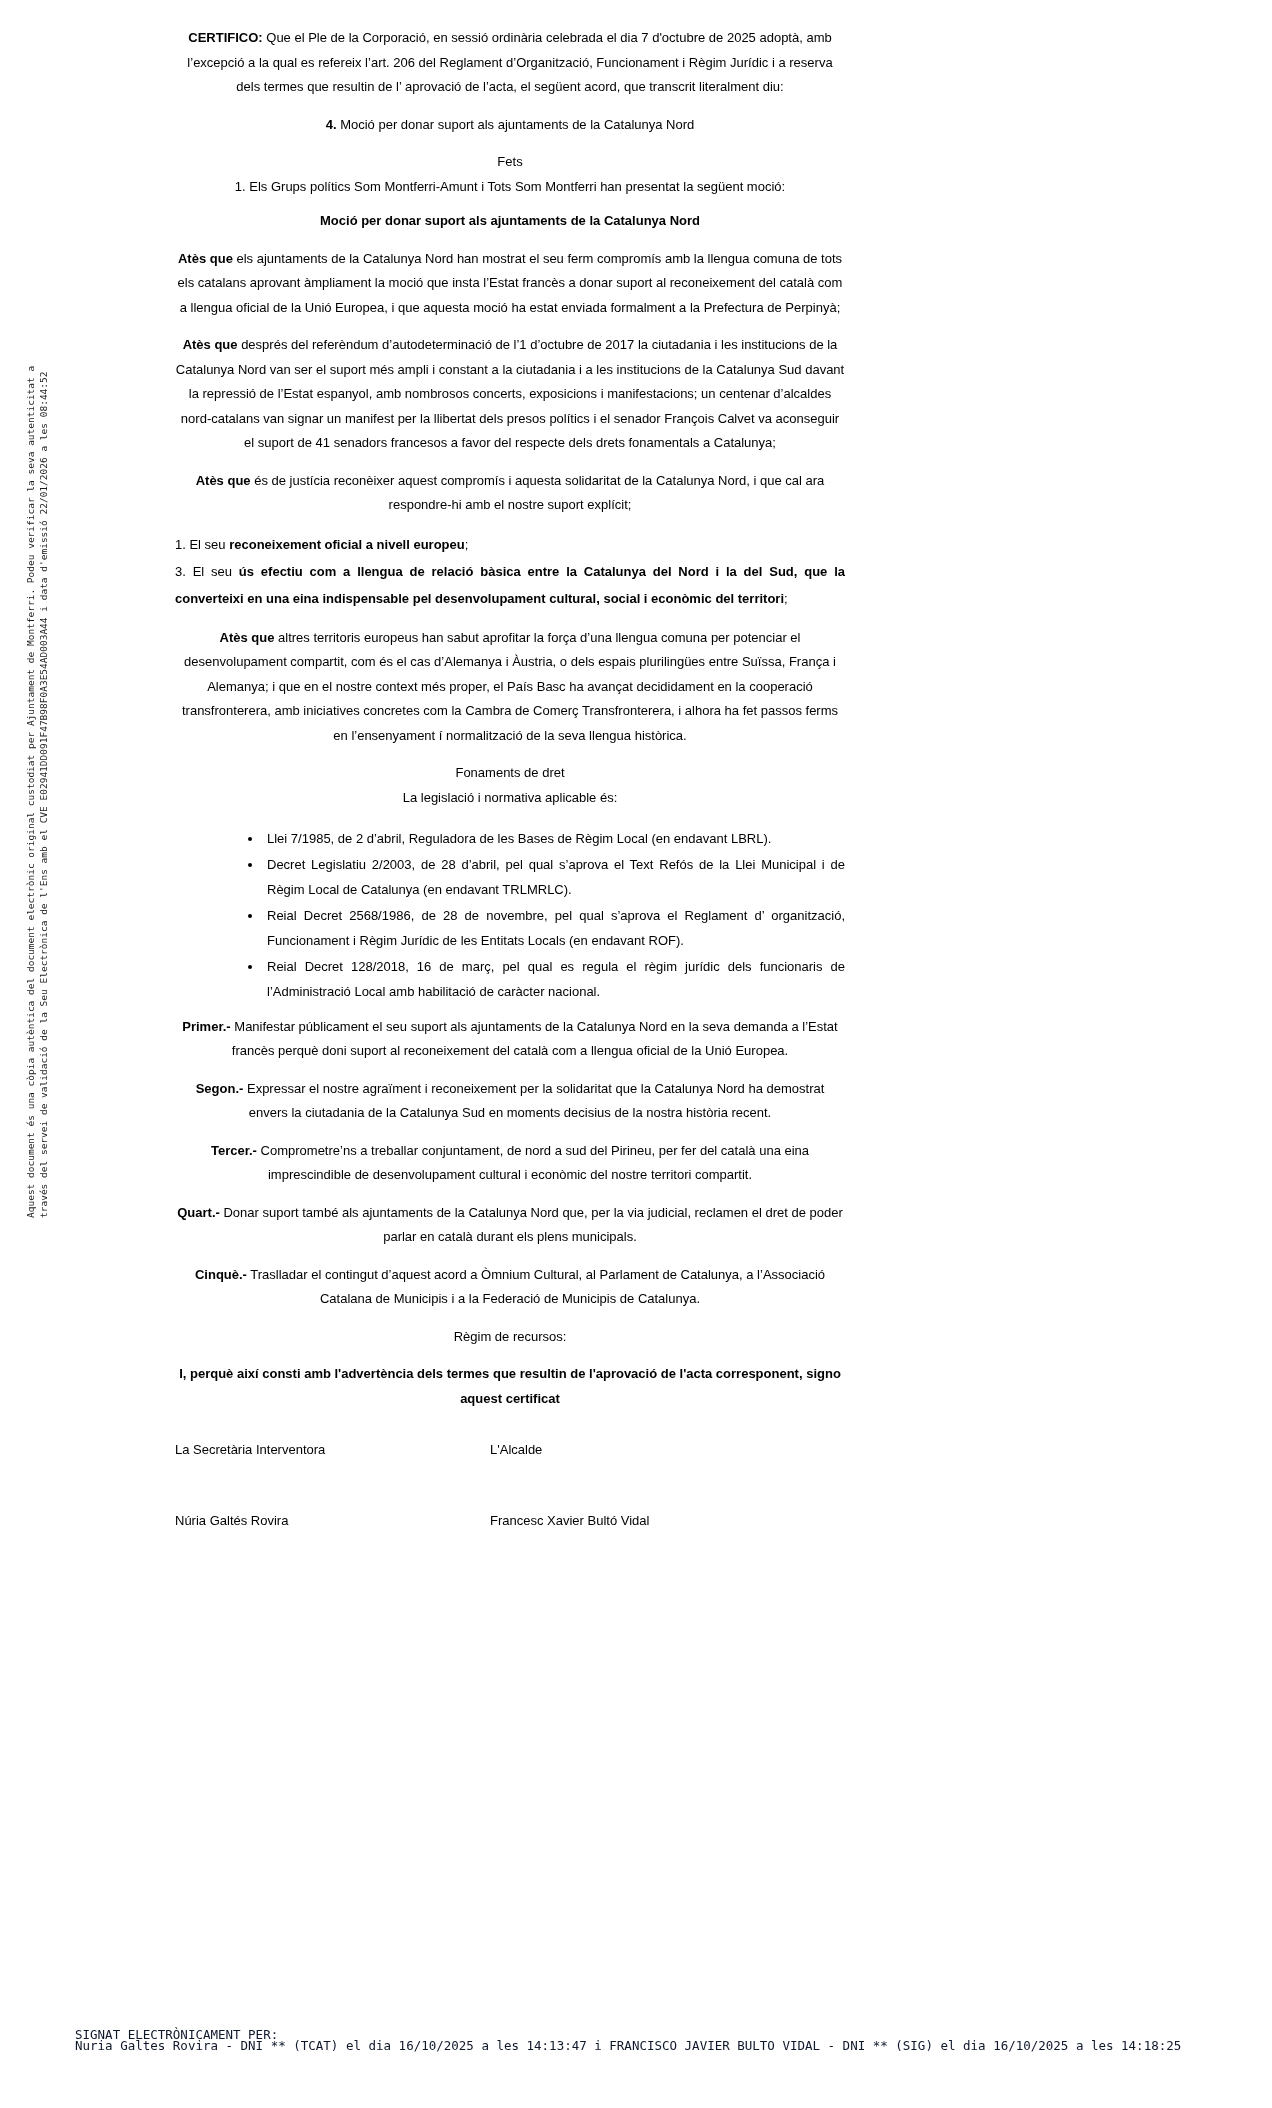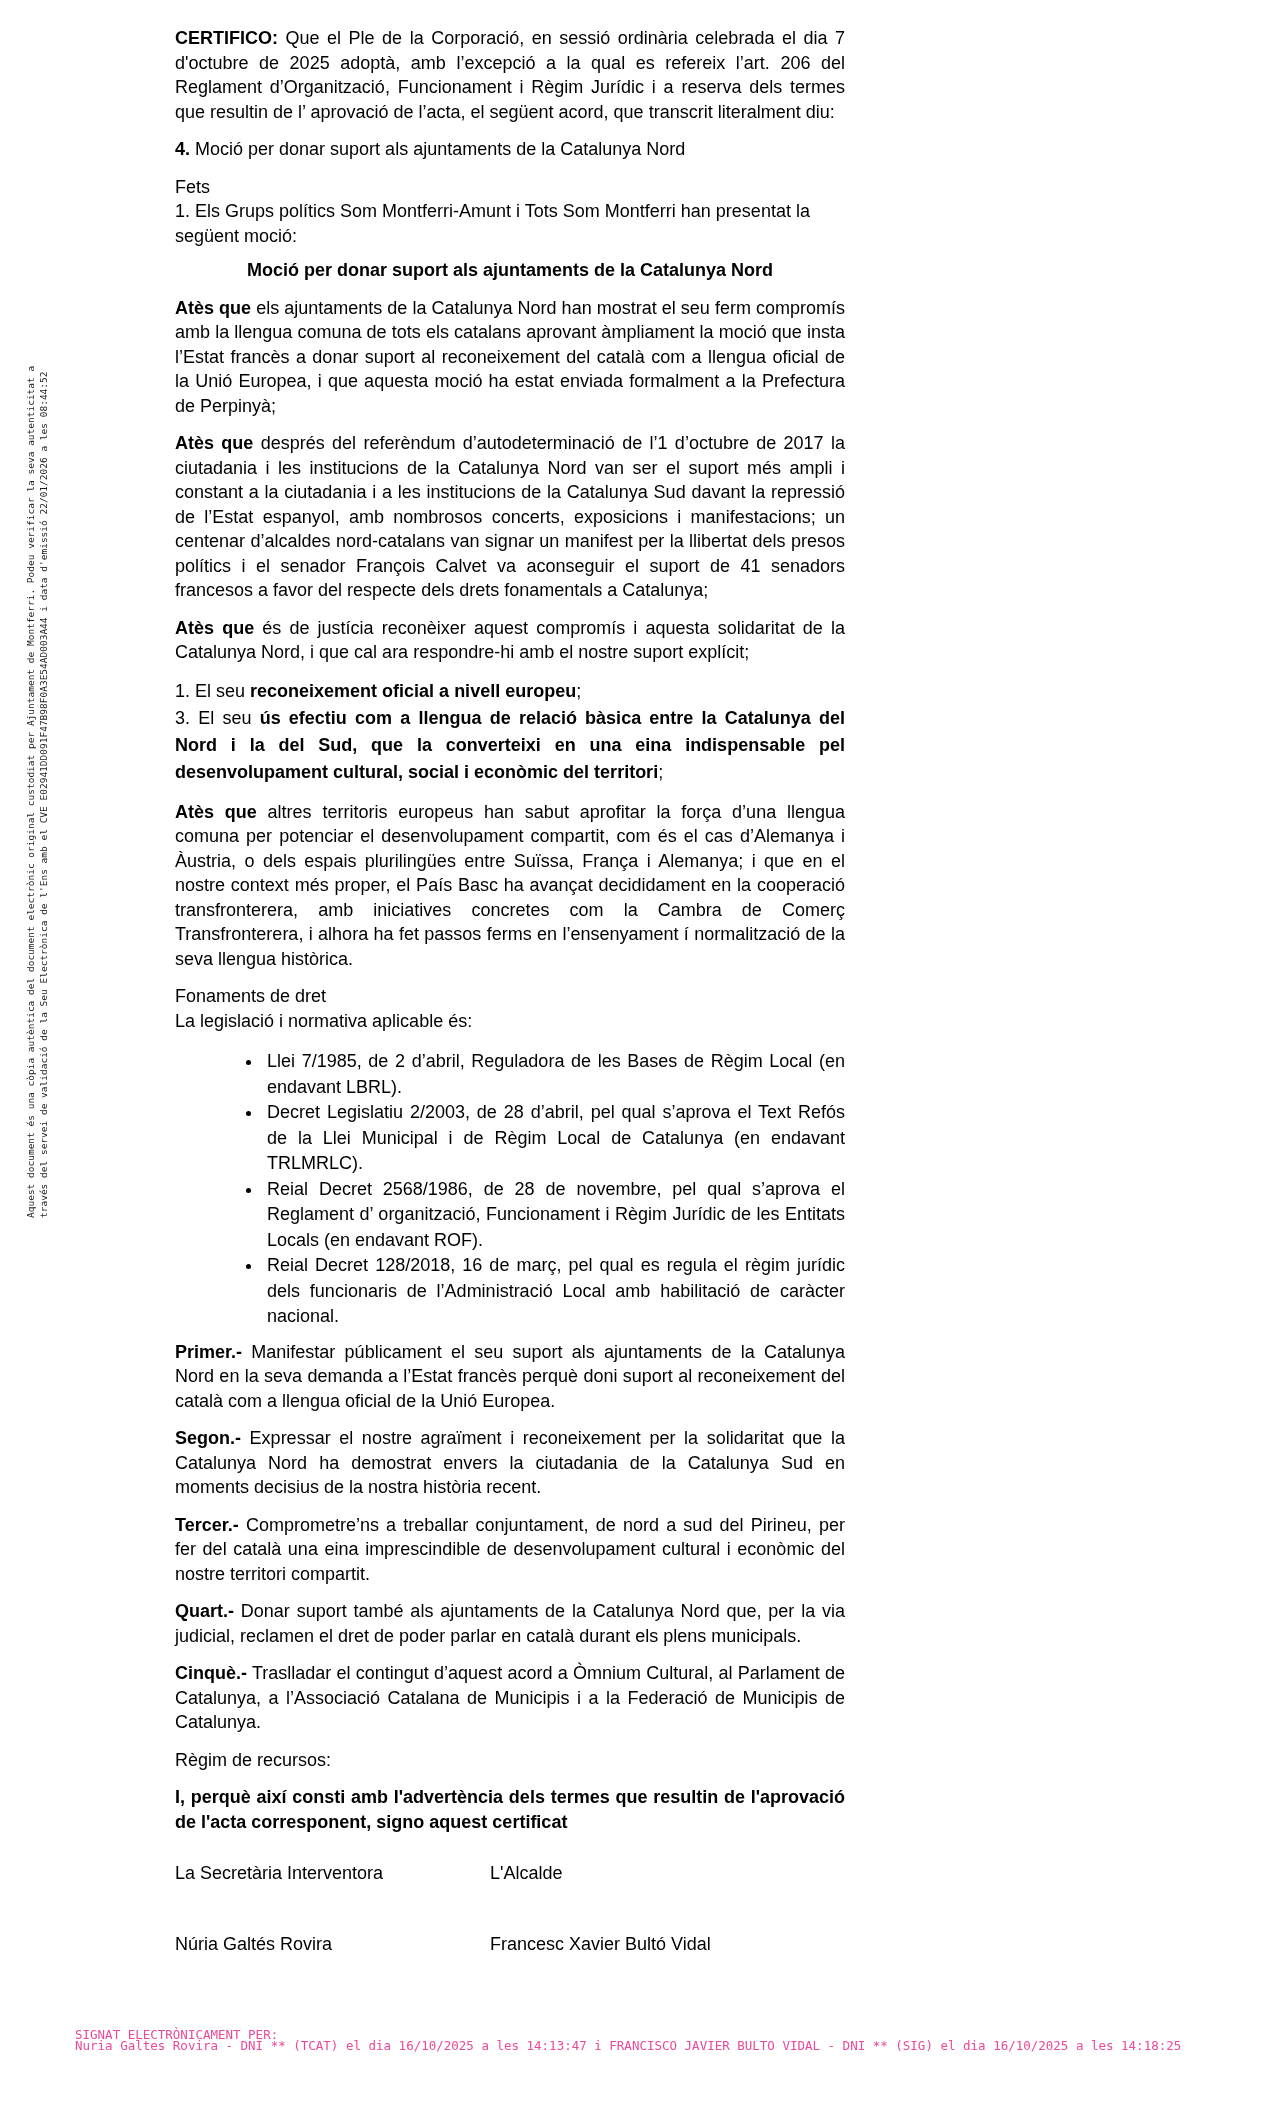--- a/index.html
+++ b/index.html
@@ -2,23 +2,23 @@
 <html lang="ca"><head>
 <meta charset="utf-8">
 <style>
   html,body{margin:0;padding:0;}
   body{
     width:1272px;height:2108px;position:relative;background:#ffffff;color:#000;
     font-family:"Liberation Sans","DejaVu Sans",sans-serif;overflow:hidden;
   }
   .doc{
     position:absolute;left:175px;top:26px;width:670px;
-    font-size:18px;line-height:24.5px;
+    font-size:13px;line-height:24.5px;
   }
-  .doc p{margin:0 0 13px 0;}
+  .doc p{margin:0 0 13px 0;text-align:center;}
   .just{text-align:justify;}
   .center-title{text-align:center;font-weight:bold;margin:0 0 16px 0;}
   b{font-weight:bold;}
   .eixos{line-height:27px;margin:0 0 14px 0;}
   .eixos .eix{text-align:justify;}
   ul.legal{
     list-style:disc;margin:0 0 10px 0;padding-left:88px;line-height:25.5px;
   }
   ul.legal li{text-align:justify;padding-left:4px;}
   .no-gap{margin-bottom:2px !important;}
@@ -29,21 +29,21 @@
   .sig-names{margin-top:46px;}
   .sidebar-vertical{
     position:absolute;left:24px;top:1218px;
     transform:rotate(-90deg);transform-origin:0 0;
     font-family:"DejaVu Sans Mono","Liberation Mono",monospace;
     font-size:9.5px;line-height:13px;white-space:nowrap;color:#1a1a1a;
   }
   .footer-signature{
     position:absolute;left:75px;top:2029px;width:1180px;
     font-family:"DejaVu Sans Mono","Liberation Mono",monospace;
-    font-size:12.5px;line-height:11px;white-space:nowrap;color:#ec4899;
+    font-size:12.5px;line-height:11px;white-space:nowrap;color:#0f172a;
   }
 </style>
 </head>
 <body>
 
 <div class="sidebar-vertical">
   <div>Aquest document és una còpia autèntica del document electrònic original custodiat per Ajuntament de Montferri. Podeu verificar la seva autenticitat a</div>
   <div>través del servei de validació de la Seu Electrònica de l'Ens amb el CVE E02941DD091F47B98F0A3E54AD003A44 i data d'emissió 22/01/2026 a les 08:44:52</div>
 </div>
 

